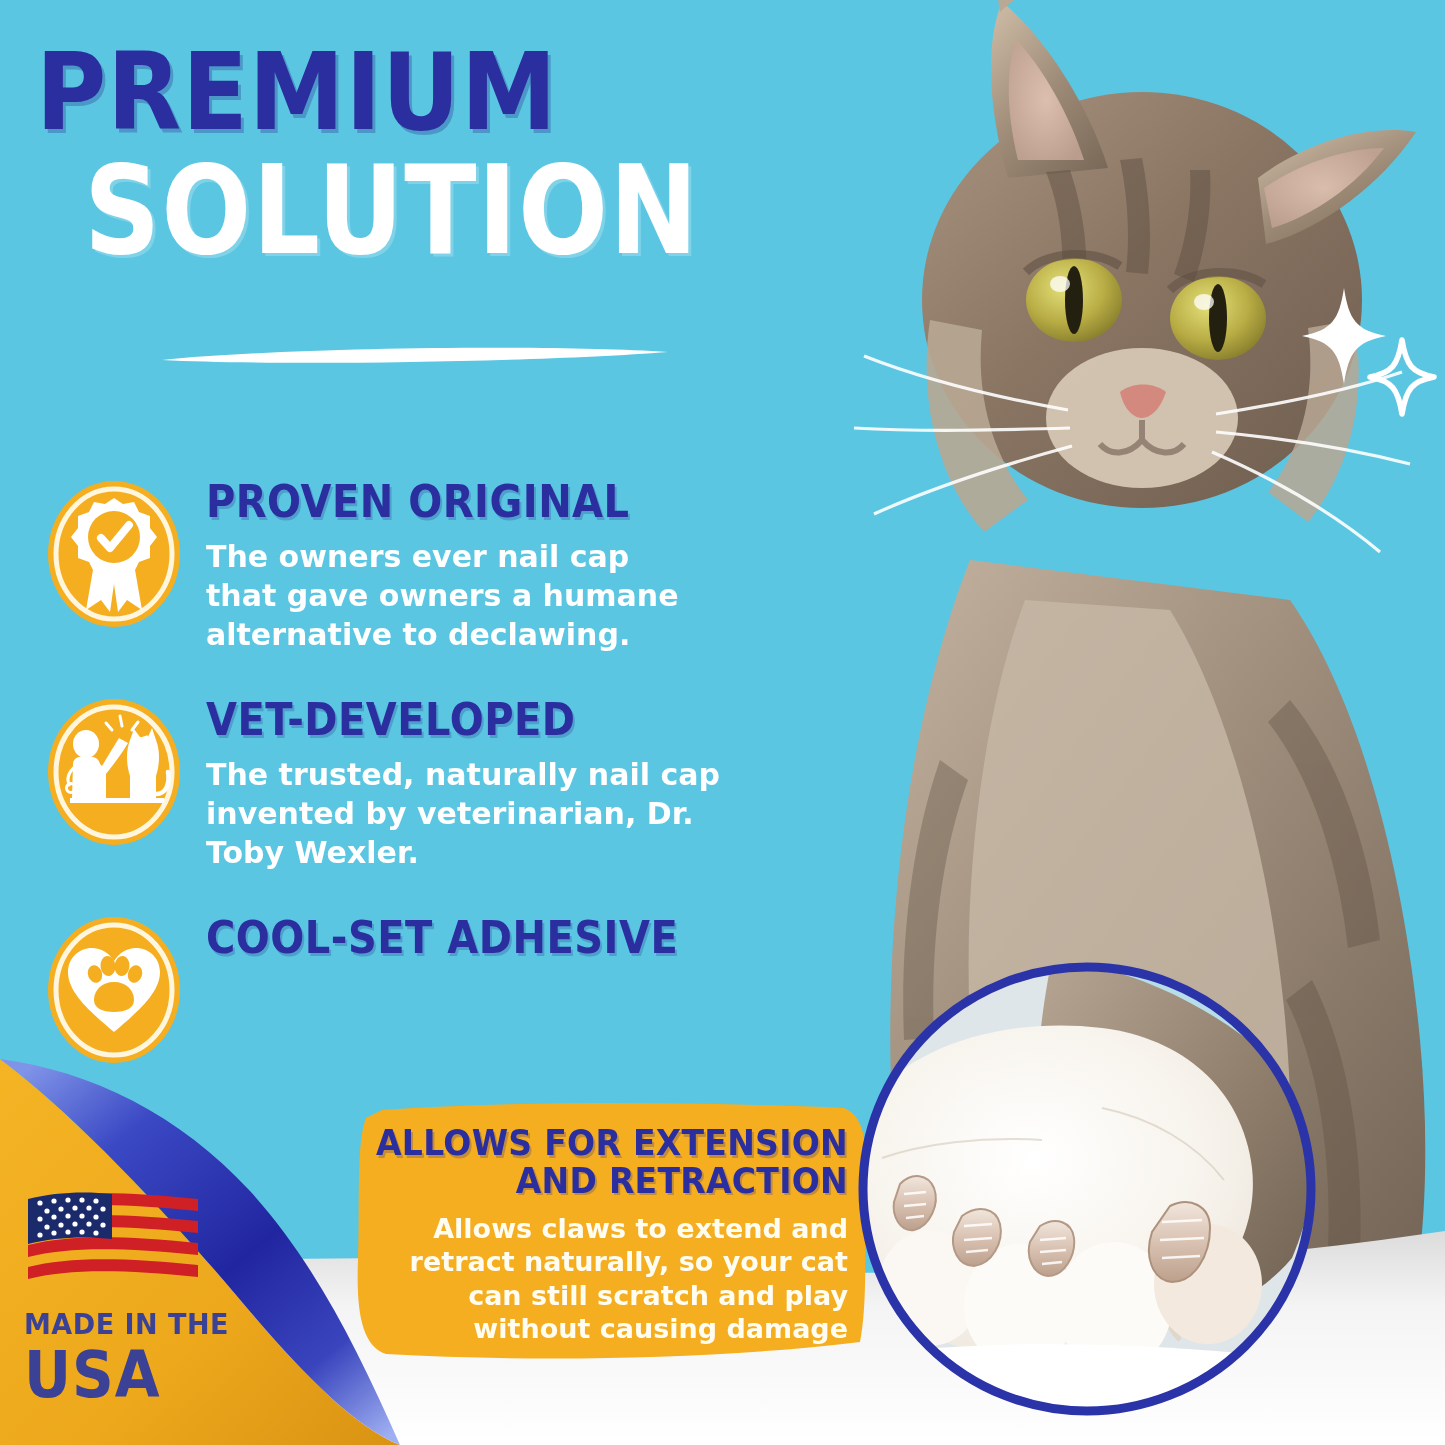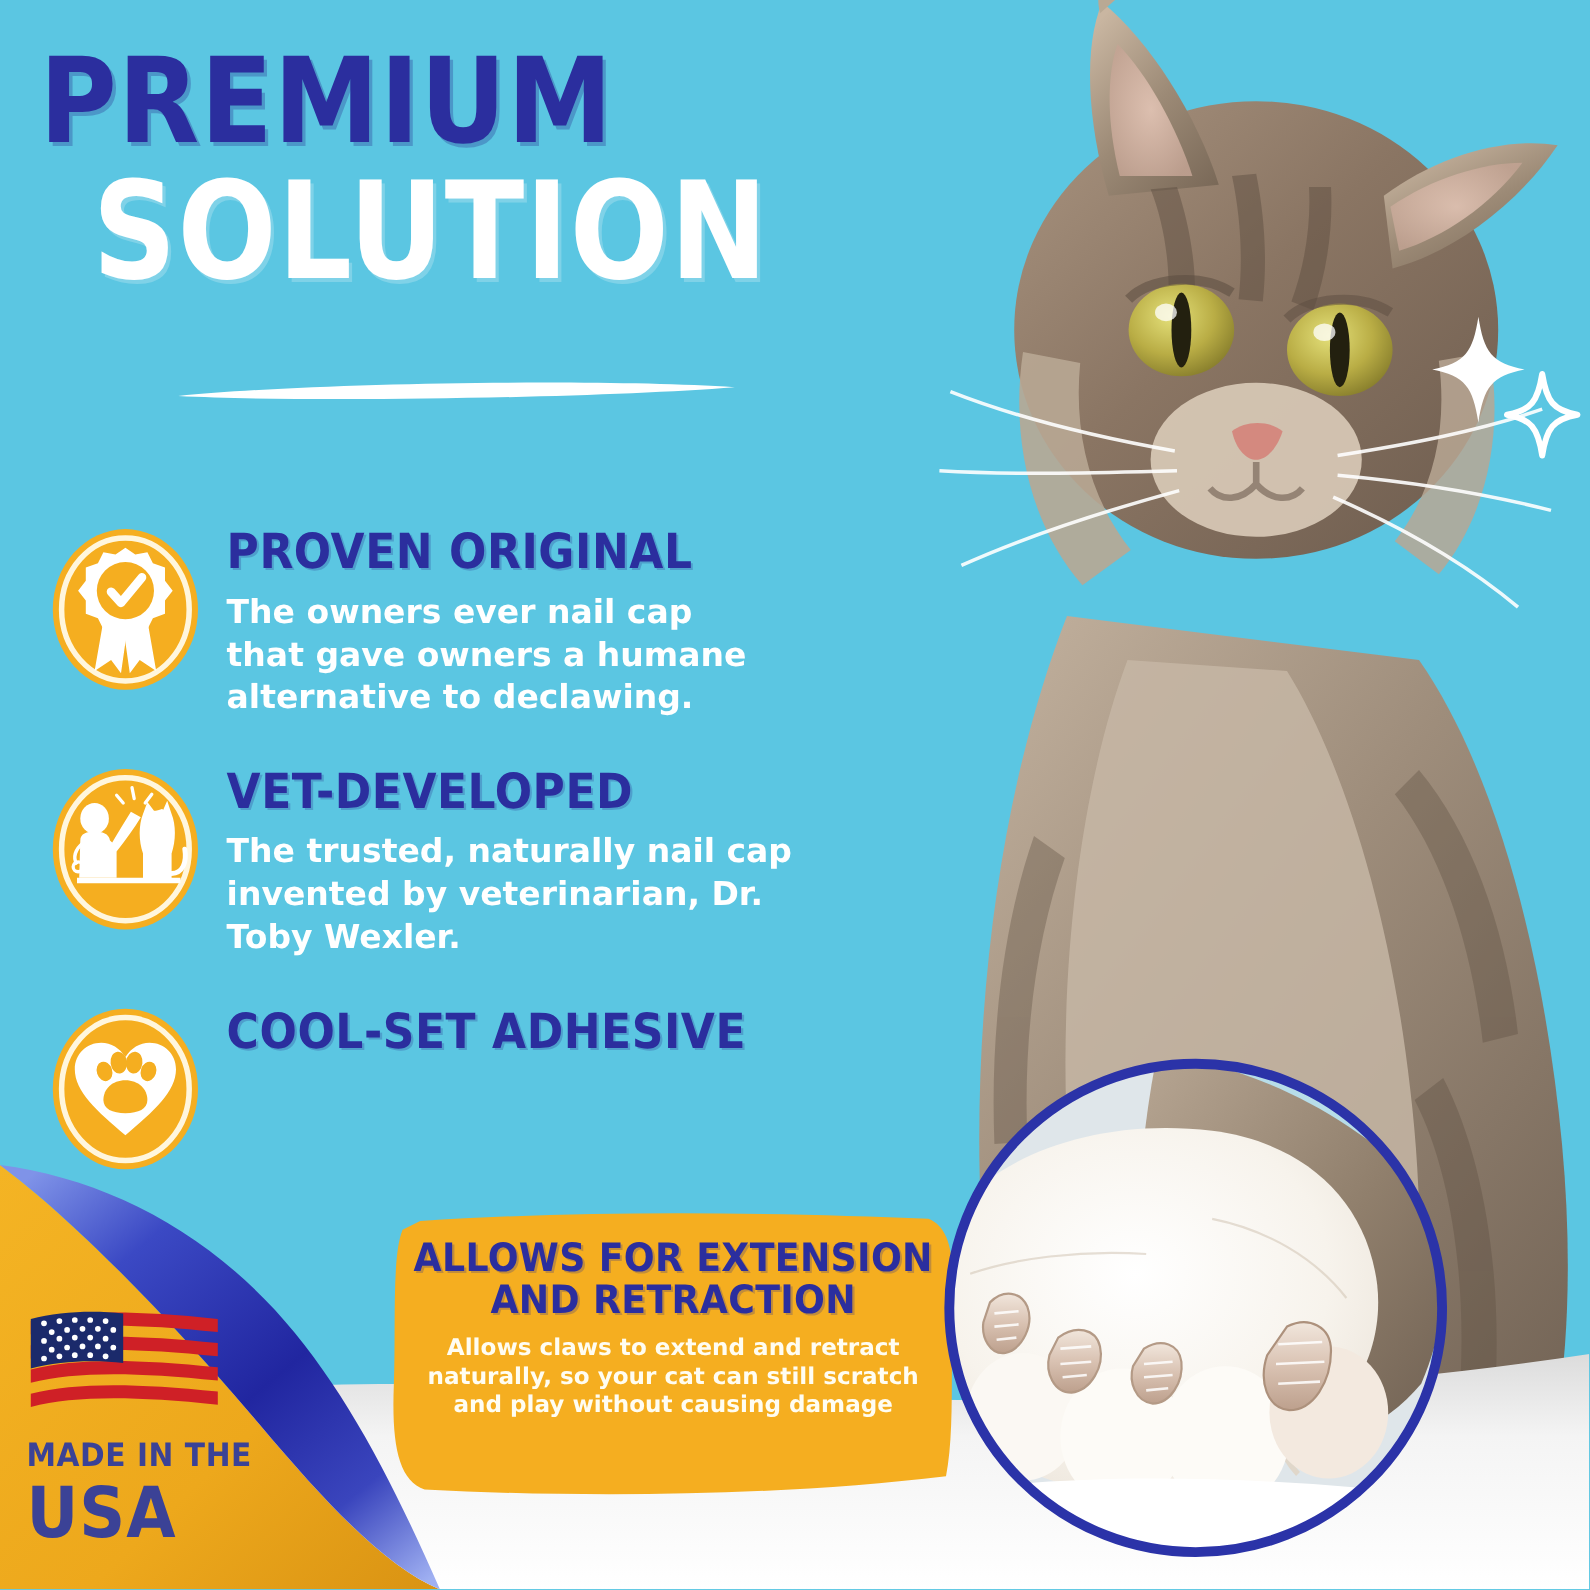--- a/index.html
+++ b/index.html
@@ -128,34 +128,34 @@
   .callout {
     position:absolute;
     left:352px; top:1102px;
     width:520px; height:268px;
     z-index:8;
   }
   .callout-bg { position:absolute; inset:0; z-index:1; }
   .callout-inner {
     position:relative; z-index:2;
     padding:26px 24px 0 24px;
-    text-align:center;
+    text-align:right;
   }
   .callout-title {
     font-family:"DejaVu Sans", sans-serif;
     font-weight:900; font-size:33px;
     line-height:1.06; letter-spacing:0.3px;
     color:#2b2e9e;
     text-shadow:2px 2px 0 rgba(40,44,140,.25);
     transform:scaleY(1.08);
     margin-bottom:14px;
   }
   .callout-desc {
     font-family:"DejaVu Sans", sans-serif;
-    font-weight:700; font-size:21px;
+    font-weight:700; font-size:27px;
     line-height:1.24; color:#fffdf2;
   }
 
   
   .paw-inset {
     position:absolute;
     left:852px; top:958px;
     width:470px; height:462px;
     z-index:9;
   }

